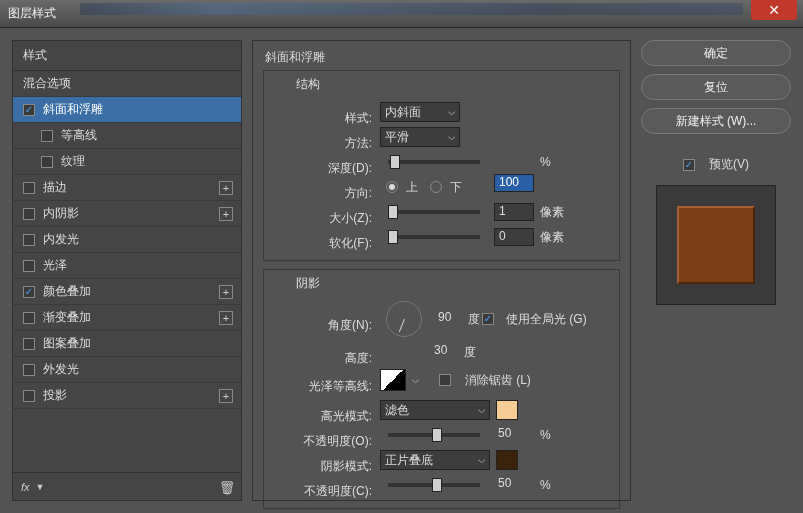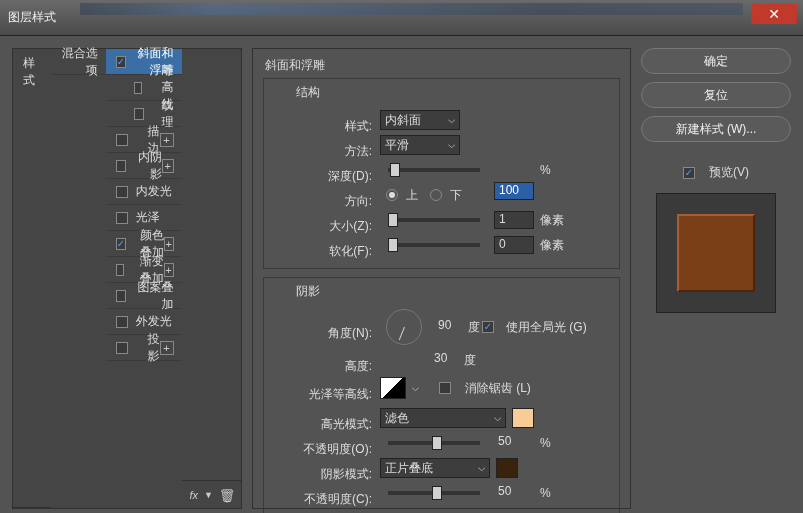--- a/index.html
+++ b/index.html
@@ -1,25 +1,25 @@
 <!DOCTYPE html>
 <html><head>
 <meta charset="utf-8">
 <style>
 * { box-sizing: border-box; margin: 0; padding: 0; font-family: "Microsoft YaHei", sans-serif; }
 body { background: #535353; width: 803px; height: 513px; overflow: hidden; }
 
-.titlebar { height: 36px; background: linear-gradient(#6a6a6a,#4a4a4a); display: flex; align-items: center; padding: 0 0 0 8px; color: #eee; font-size: 12px; border-bottom: 1px solid #222; position: relative; }
+.titlebar { height: 28px; background: linear-gradient(#6a6a6a,#4a4a4a); display: flex; align-items: center; padding: 0 0 0 8px; color: #eee; font-size: 12px; border-bottom: 1px solid #222; position: relative; }
 .titlebar::after{content:"";position:absolute;left:80px;right:60px;top:3px;height:12px;background:linear-gradient(90deg,#2a3a52 0%,#4b6d96 20%,#2f3e58 70%,#384a63 100%);opacity:.5;}
 .close-btn { margin-left: auto; width: 46px; height: 20px; background: #c0392b; color: #fff; display: flex; align-items: center; justify-content: center; font-size: 14px; cursor: pointer; border-radius:0 0 3px 3px; margin-right:6px; margin-top:-8px;}
 
 .dialog-body { padding: 12px; height: 485px; display: flex; gap: 10px; background:#535353; }
 
 
-.styles-panel { width: 230px; border: 1px solid #313131; background:#454545; display:flex; flex-direction:row; }
+.styles-panel { width: 230px; border: 1px solid #313131; background:#454545; display:flex; flex-direction:column; }
 .styles-header { padding: 6px 10px; font-size: 12px; color: #ddd; border-bottom: 1px solid #313131; }
 .styles-row { height: 26px; display: flex; align-items: center; padding: 0 8px 0 10px; font-size: 12px; color: #ddd; border-bottom:1px solid #3a3a3a; cursor:pointer;text-align:right; }
 .styles-row.selected { background: #3a6ea5; color:#fff; }
 .styles-row.indent { padding-left: 28px; }
 .chk { width: 12px; height: 12px; border: 1px solid #888; margin-right: 8px; display:inline-flex; align-items:center; justify-content:center; background:#3a3a3a; }
 .chk.checked::after { content:"✓"; font-size:10px; color:#4aa3ff; line-height:1; }
 .plus-box { margin-left:auto; width:14px; height:14px; border:1px solid #888; display:flex; align-items:center; justify-content:center; font-size:11px; color:#ccc; }
 .styles-footer{margin-top:auto; height:28px; border-top:1px solid #313131; display:flex; align-items:center; padding:0 8px; gap:6px;}
 .fx-icon{font-size:11px; font-style:italic; color:#ccc;}
 .caret-down{font-size:9px;color:#ccc;}
@@ -211,21 +211,21 @@
       <div class="form-row" style="margin-top:4px">
         <div class="form-label">光泽等高线:</div>
         <div class="curve-swatch"></div>
         <span class="caret">⌵</span>
         <span style="width:8px"></span>
         <span class="chk"></span>
         <span>消除锯齿 (L)</span>
       </div>
       <div class="form-row" style="margin-top:6px">
         <div class="form-label">高光模式:</div>
-        <div class="select" style="width:126px">
+        <div class="select" style="width:110px">
           <span>滤色</span>
             <span class="caret">⌵</span>
         </div>
         <span class="swatch" style="background:#f7cc96"></span>
       </div>
       <div class="form-row">
         <div class="form-label">不透明度(O):</div>
         <div class="slider">
             <div class="thumb" style="left:44px"></div>
           </div>

